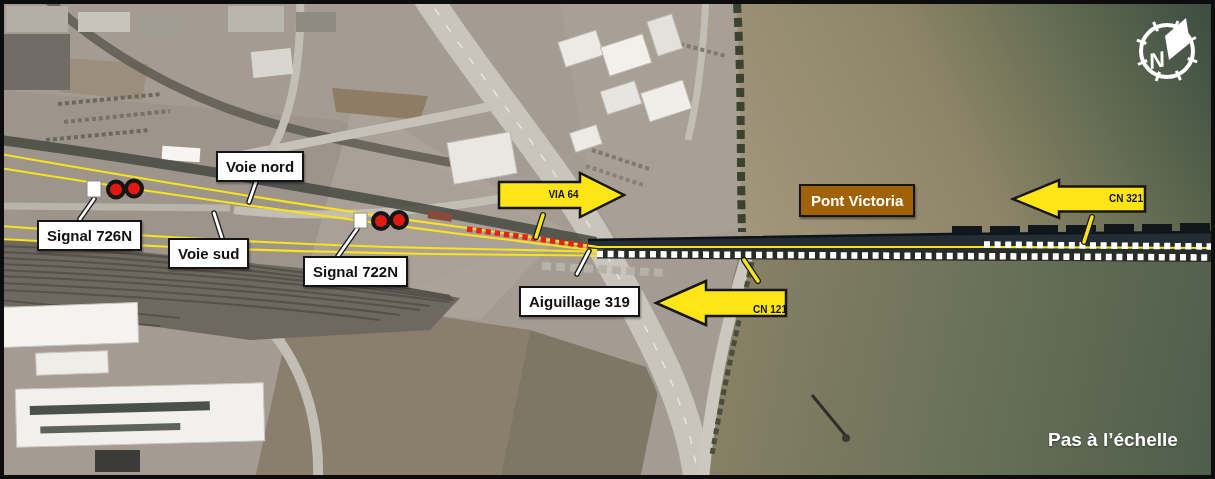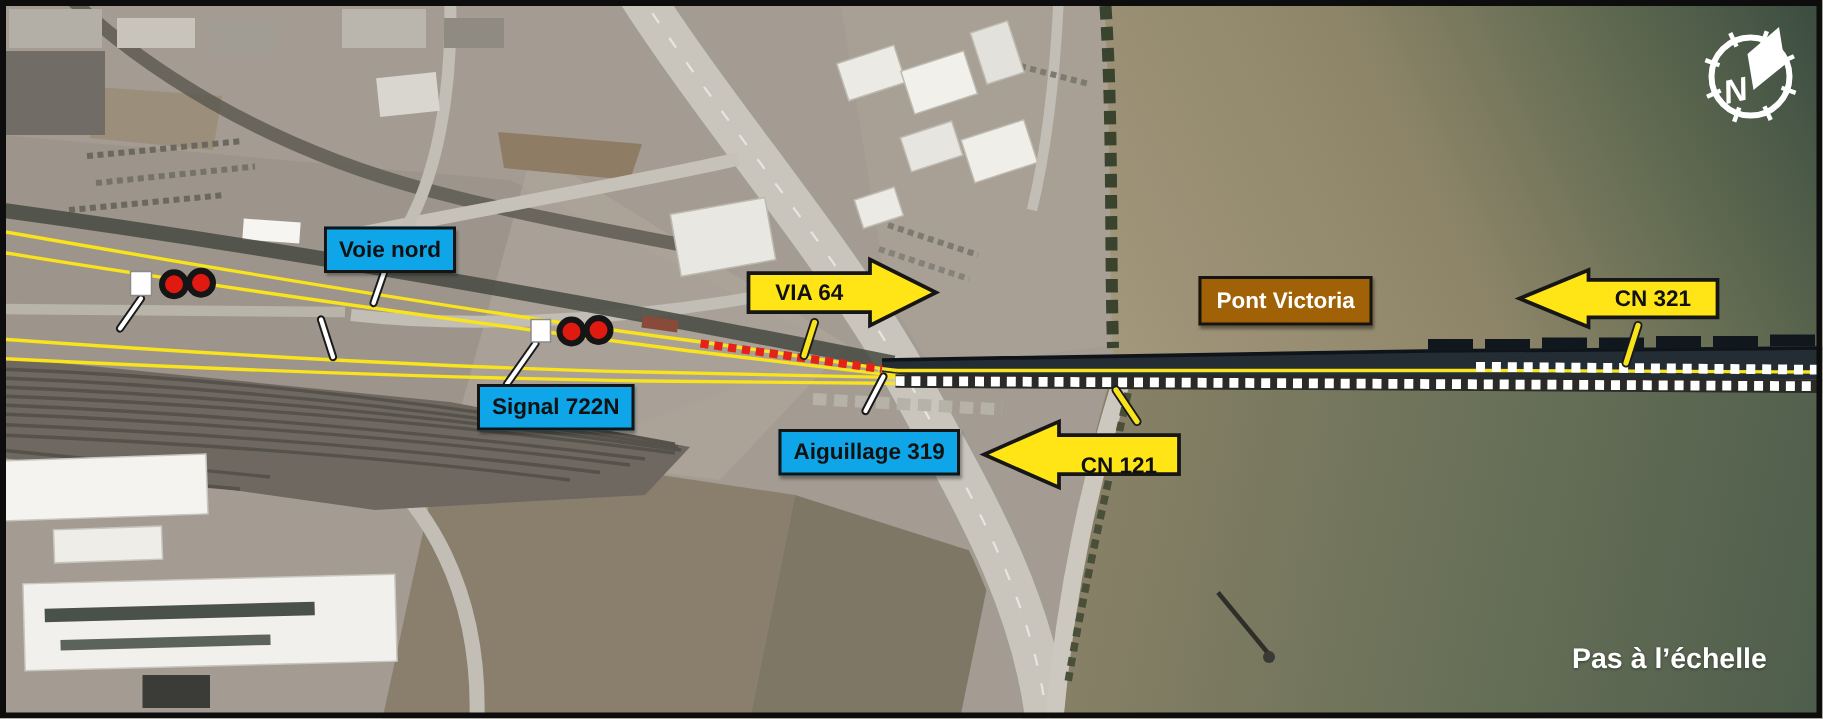--- a/index.html
+++ b/index.html
@@ -4,34 +4,34 @@
 <style>
   html,body { margin:0; padding:0; background:#ffffff; }
   .figure {
     position:relative; width:1215px; height:479px; overflow:hidden;
     background:#a49c92; font-family:"Liberation Sans", sans-serif;
   }
   .figure svg.base { position:absolute; left:0; top:0; width:100%; height:100%; }
   .frame { position:absolute; inset:0; border:4px solid #0d0d0d; z-index:60; pointer-events:none; }
 
   .wbox {
-    position:absolute; z-index:30; background:#0ea5e9; border:2px solid #141414;
+    position:absolute; z-index:30; background:#ffffff; border:2px solid #141414;
     color:#111; font-weight:bold; font-size:15px; line-height:1;
     padding:6px 8px; white-space:nowrap; box-shadow:1px 2px 2px rgba(0,0,0,.35);
   }
   .tbox {
     position:absolute; z-index:30; background:#a16207; border:2px solid #141414;
     color:#ffffff; font-weight:bold; font-size:15px; line-height:1;
     padding:7px 10px; white-space:nowrap; box-shadow:1px 2px 2px rgba(0,0,0,.4);
   }
   .arrow { position:absolute; z-index:25; }
   .arrow svg { display:block; overflow:visible; }
   .arrow .arrow-text {
     position:absolute; display:flex; align-items:center; justify-content:center;
-    font-weight:bold; font-size:15px; color:#111; line-height:1;
+    font-weight:bold; font-size:10px; color:#111; line-height:1;padding-left:24px;
   }
   .scale-note {
     position:absolute; z-index:30; color:#ffffff; font-weight:bold; font-size:19px;
     text-shadow:0 1px 2px rgba(0,0,0,.45); white-space:nowrap;
   }
   .compass { position:absolute; z-index:30; }
 </style>
 </head>
 <body>
 
@@ -239,21 +239,27 @@
       <line x1="14.3" y1="30.5" x2="4.9" y2="27.1"></line>
       <line x1="25.7" y1="18.1" x2="21.5" y2="9.0"></line>
     </g>
     <polygon points="54,5 58,30 37,47 33,23" fill="#ffffff"></polygon>
     <text x="17" y="55" font-size="22" font-style="italic" font-weight="bold" fill="#ffffff" transform="rotate(-12 24 48)">N</text>
   </svg>
 
   <div class="wbox" style="left:216px; top:151px;">
     <span>Voie nord</span>
   </div>
-  <div class="wbox" style="left:318px; top:256px;">
+  <div class="wbox" style="left:168px; top:238px;">
+    <span>Voie sud</span>
+  </div>
+  <div class="wbox" style="left:37px; top:220px;">
+    <span>Signal 726N</span>
+  </div>
+  <div class="wbox" style="left:303px; top:256px;">
     <span>Signal 722N</span>
   </div>
   <div class="wbox" style="left:519px; top:274px;margin-top:12px;">
     <span>Aiguillage 319</span>
   </div>
 
   <div class="tbox" style="left:799px; top:184px;">
     <span>Pont Victoria</span>
   </div>
 

